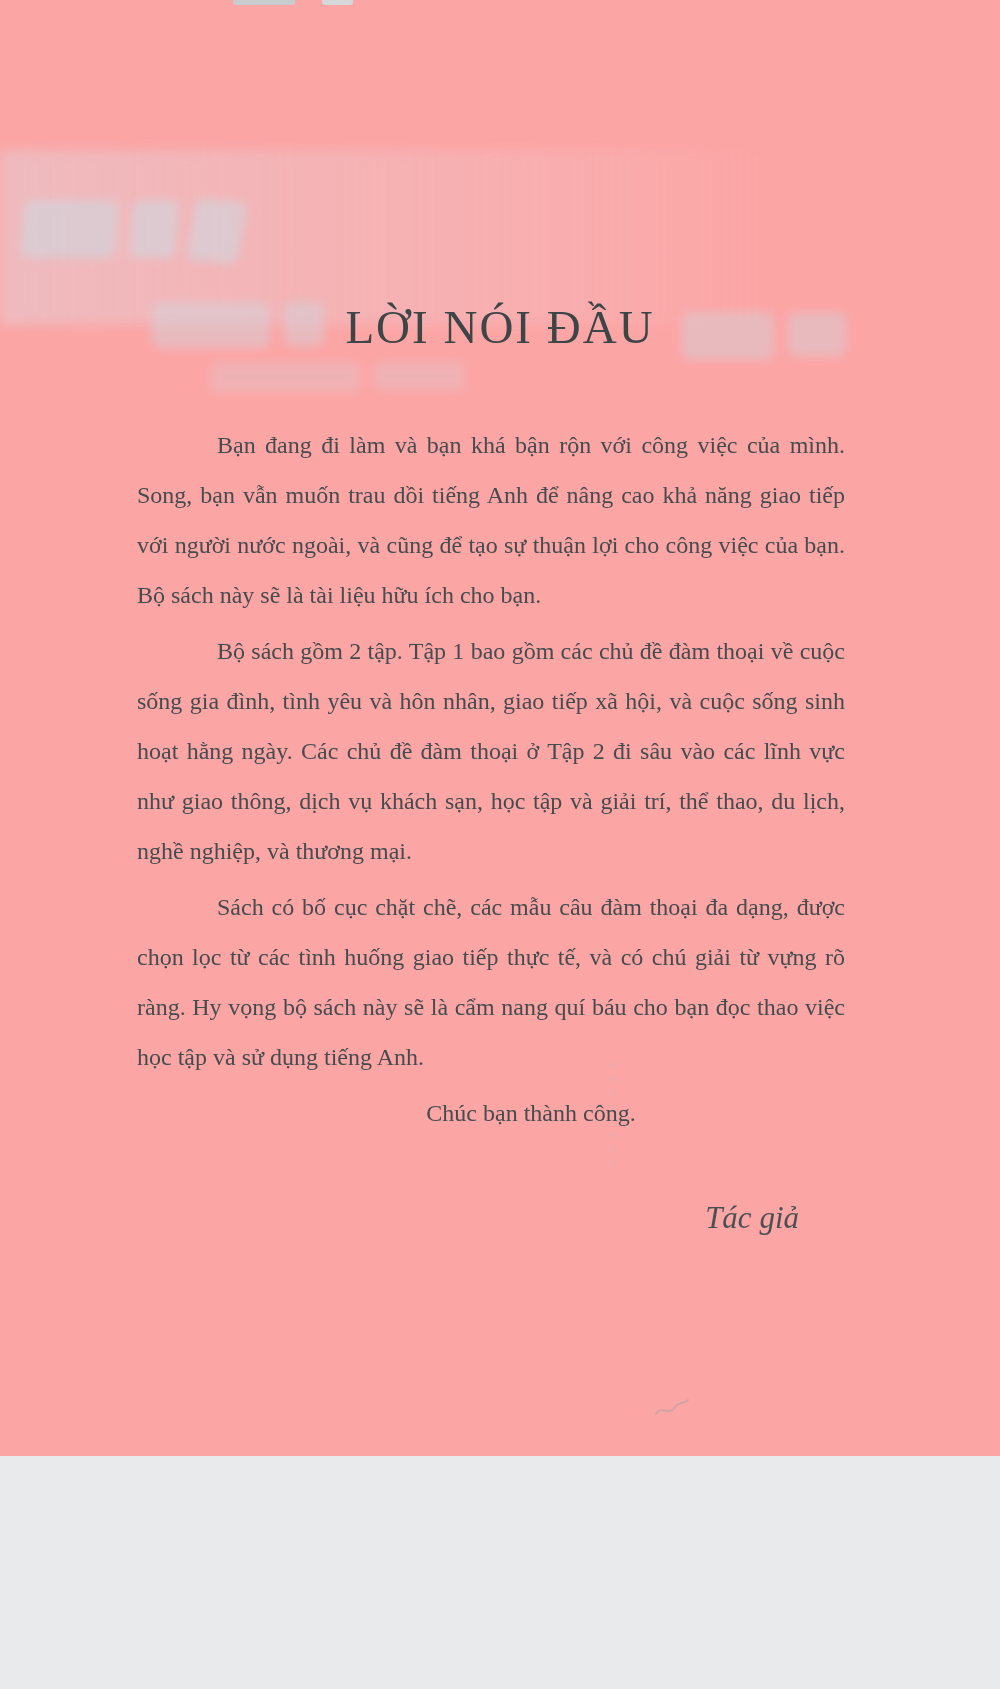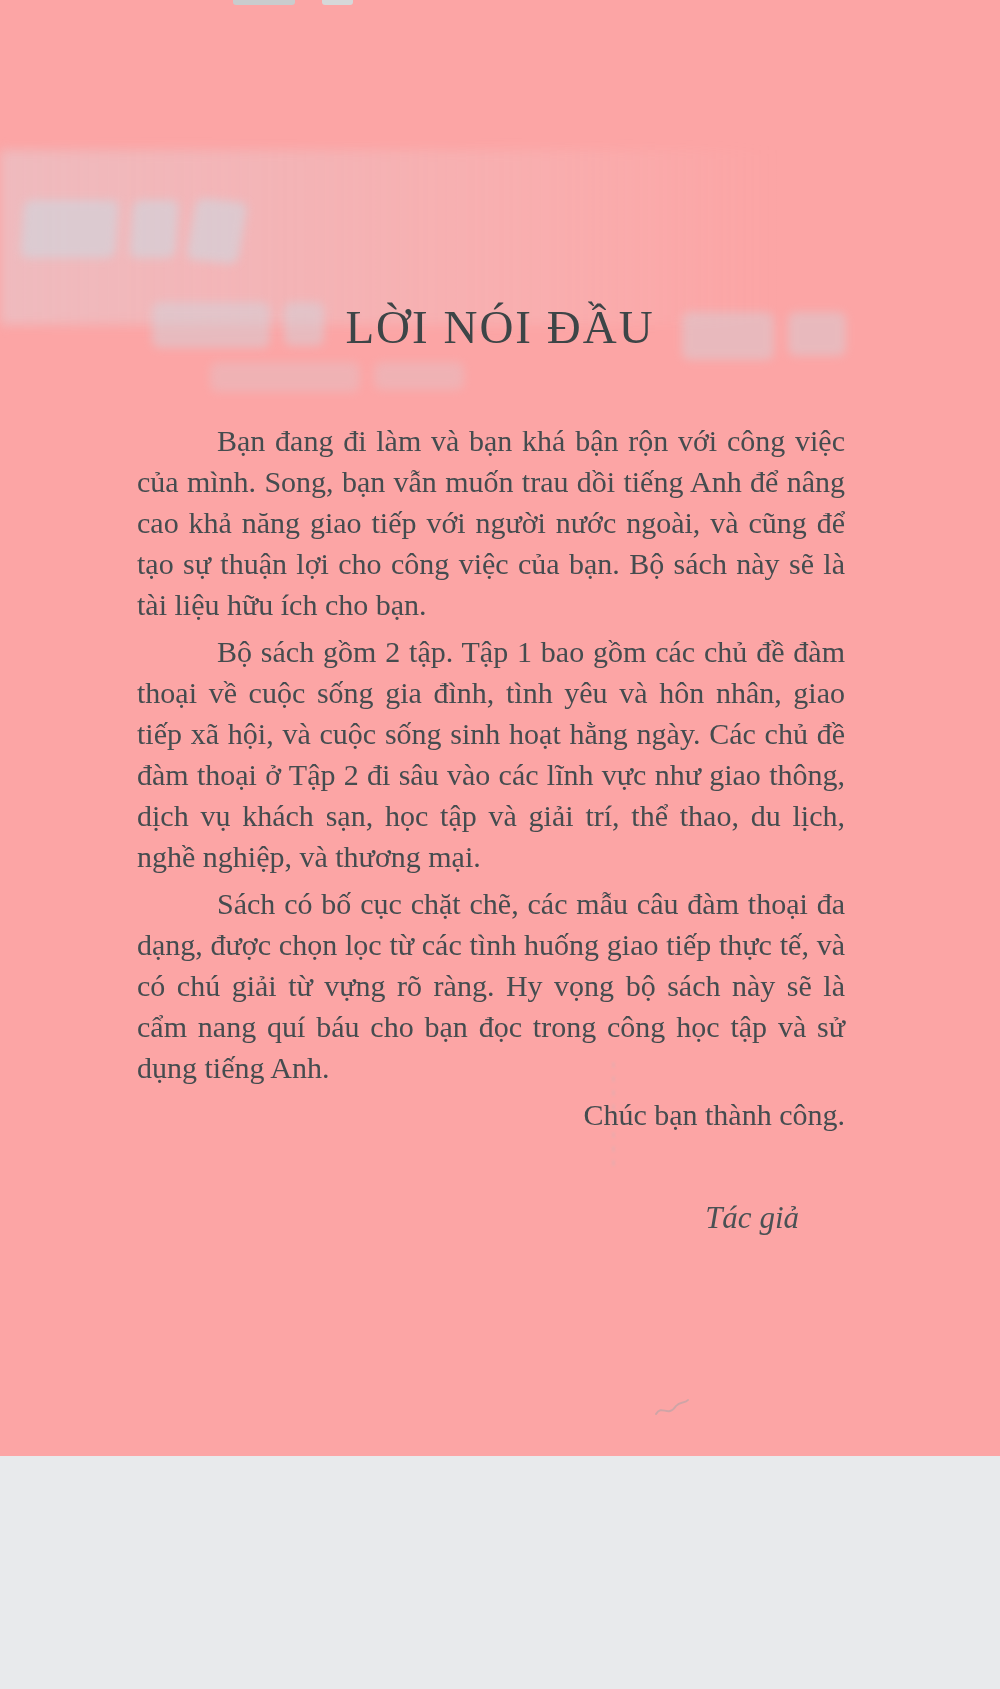--- a/index.html
+++ b/index.html
@@ -43,25 +43,25 @@
     opacity:0.18; filter:blur(1px);
   }
   .title {
     position:absolute; top:300px; left:0; width:100%;
     margin:0; text-align:center;
     font-size:47px; font-weight:400; letter-spacing:2px;
     color:#3d4547;
   }
   .body-text {
     position:absolute; left:137px; top:420px; width:708px;
-    font-size:30px; line-height:41px; color:#454c4f;
+    font-size:24px; line-height:50px; color:#454c4f;
     text-align:justify;
   }
   .body-text p { margin:0 0 6px 0; text-indent:80px; }
-  .body-text p:last-child { text-align:right; }
+  .body-text p:last-child { text-align:center; }
   .signature {
     position:absolute; left:147px; top:1200px; width:708px;
     padding-right:56px; box-sizing:border-box;
     text-align:right; font-style:italic;
     font-size:31px; color:#4a5154;
   }
   .squiggle { position:absolute; left:652px; top:1394px; opacity:0.45; }
 </style>
 </head>
 <body>
@@ -91,21 +91,21 @@
       <i></i>
     </div>
 
   <div class="streak"></div>
 
   <h1 class="title">LỜI NÓI ĐẦU</h1>
 
   <div class="body-text">
     <p>Bạn đang đi làm và bạn khá bận rộn với công việc của mình. Song, bạn vẫn muốn trau dồi tiếng Anh để nâng cao khả năng giao tiếp với người nước ngoài, và cũng để tạo sự thuận lợi cho công việc của bạn. Bộ sách này sẽ là tài liệu hữu ích cho bạn.</p>
     <p>Bộ sách gồm 2 tập. Tập 1 bao gồm các chủ đề đàm thoại về cuộc sống gia đình, tình yêu và hôn nhân, giao tiếp xã hội, và cuộc sống sinh hoạt hằng ngày. Các chủ đề đàm thoại ở Tập 2 đi sâu vào các lĩnh vực như giao thông, dịch vụ khách sạn, học tập và giải trí, thể thao, du lịch, nghề nghiệp, và thương mại.</p>
-    <p>Sách có bố cục chặt chẽ, các mẫu câu đàm thoại đa dạng, được chọn lọc từ các tình huống giao tiếp thực tế, và có chú giải từ vựng rõ ràng. Hy vọng bộ sách này sẽ là cẩm nang quí báu cho bạn đọc trong công học tập và sử dụng tiếng Anh.</p>
+    <p>Sách có bố cục chặt chẽ, các mẫu câu đàm thoại đa dạng, được chọn lọc từ các tình huống giao tiếp thực tế, và có chú giải từ vựng rõ ràng. Hy vọng bộ sách này sẽ là cẩm nang quí báu cho bạn đọc thao việc học tập và sử dụng tiếng Anh.</p>
     <p>Chúc bạn thành công.</p>
   </div>
 
   <div class="signature">Tác giả</div>
 
   <svg class="squiggle" width="40" height="30" viewBox="0 0 40 30">
     <path d="M4 20 C 10 10, 16 24, 24 12 C 28 7, 33 10, 36 6" fill="none" stroke="#9aa4a8" stroke-width="2" stroke-linecap="round"></path>
   </svg>
 
 </div>

